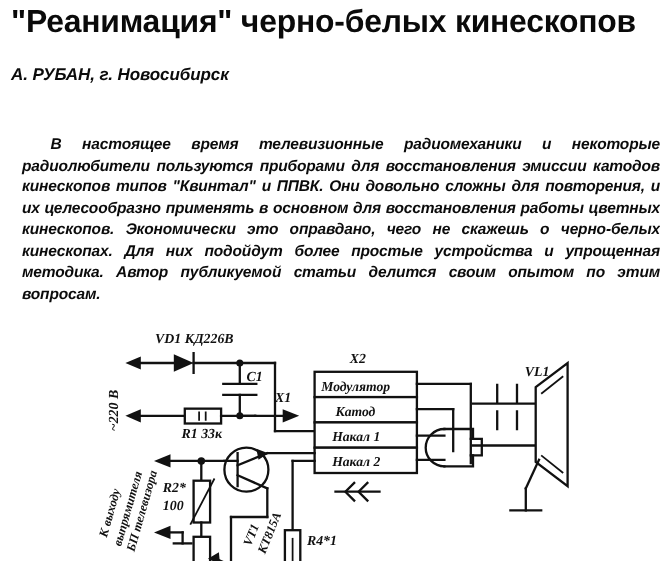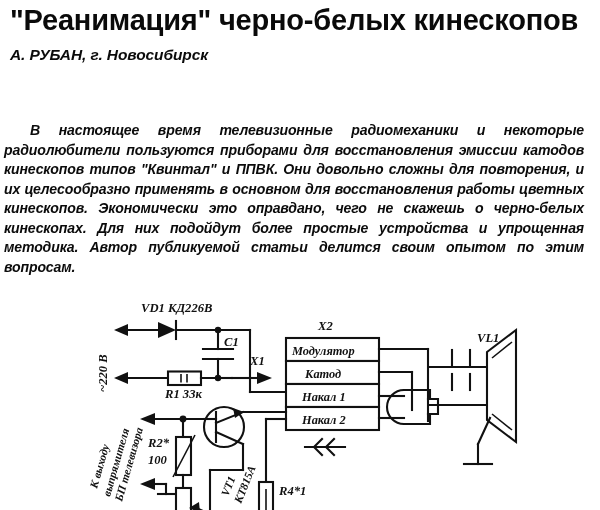--- a/index.html
+++ b/index.html
@@ -28,28 +28,28 @@
     font-weight: bold;
     line-height: 1.15;
     letter-spacing: -0.2px;
     margin: 0;
     color: #0a0a0a;
   }
   #byline {
     font-size: 15.5px;
     font-weight: bold;
     font-style: italic;
-    margin-top: 9px;
+    margin-top: 23px;
     letter-spacing: -0.1px;
   }
 
   
   #lead-paragraph {
     position: absolute;
-    left: 4px;
+    left: 20px;
     top: 121px;
     width: 580px;
     font-size: 14.1px;
     font-weight: bold;
     font-style: italic;
     line-height: 1.385;
     text-align: justify;
     text-indent: 26px;
     letter-spacing: -0.15px;
   }

